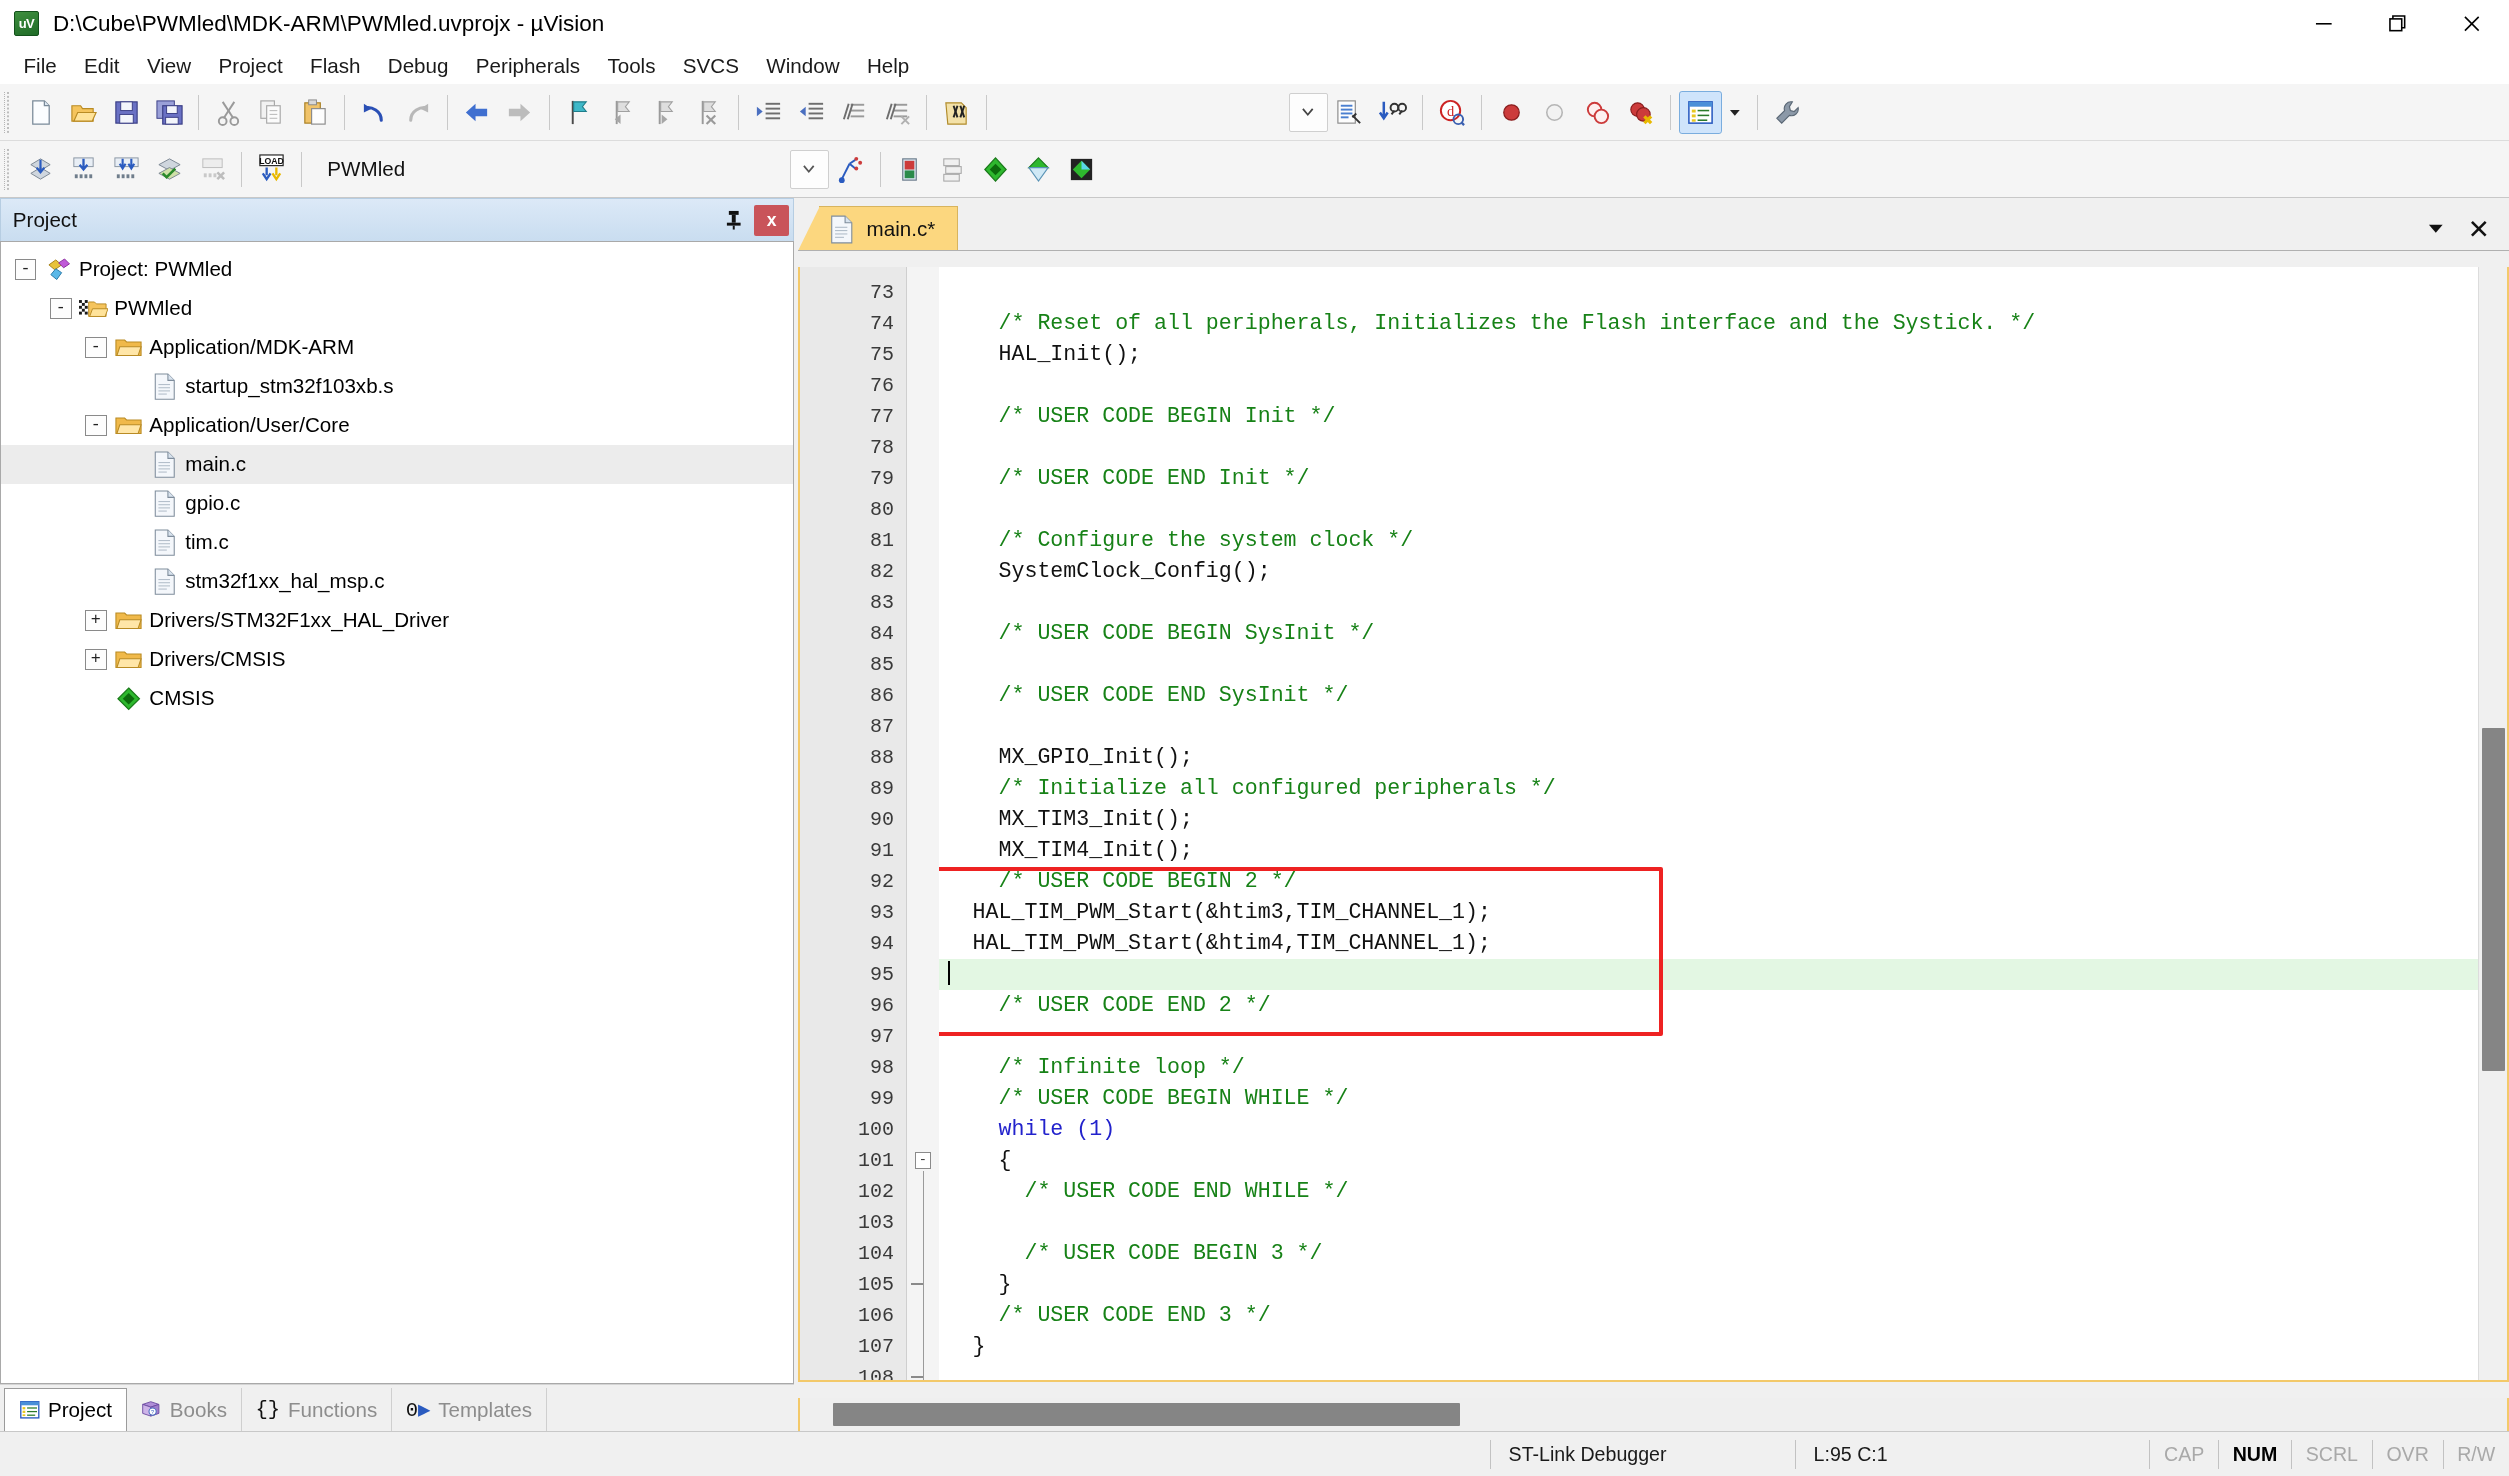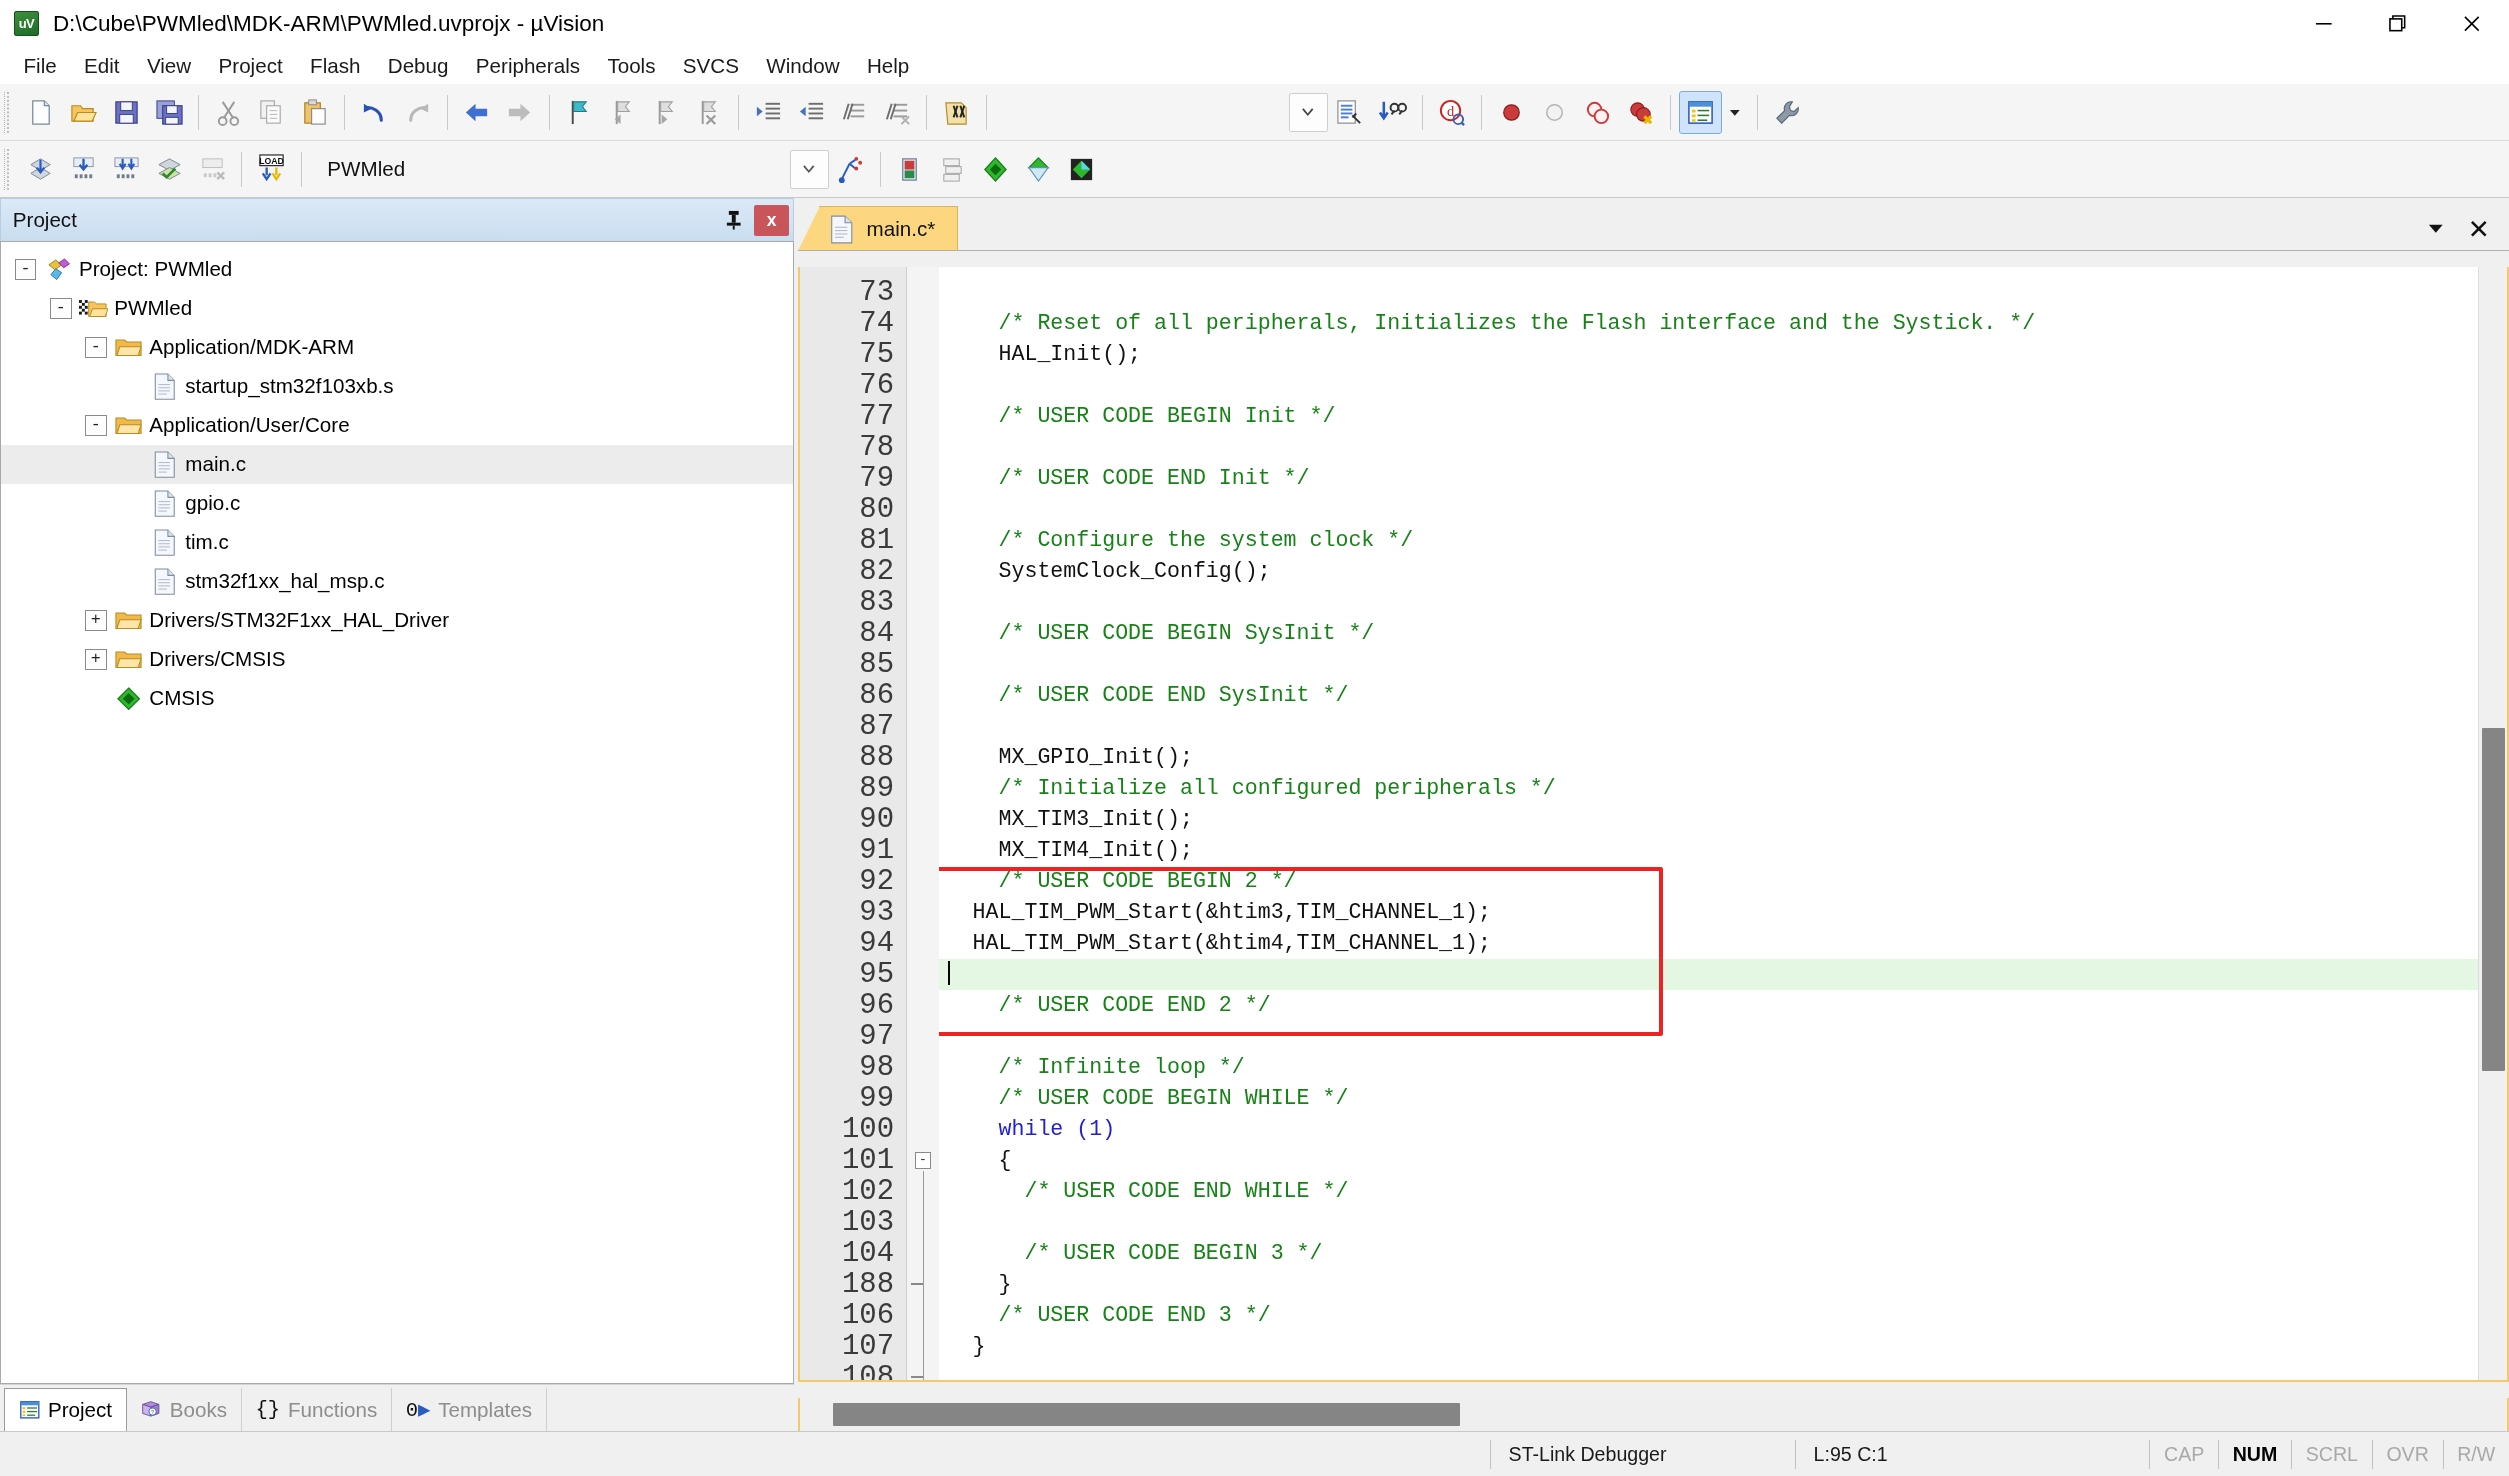--- a/index.html
+++ b/index.html
@@ -148,21 +148,21 @@
   .tsbtn { width: 33px; height: 33px; display: flex; align-items: center; justify-content: center; }
   .tabstrip-line { position:absolute; left:0; right:0; bottom:0; height:1px; background:#b0b0b0; }
 
   .code-area {
     flex: 1 1 auto; display: flex; min-height: 0; position: relative;
     border: 2.9px solid #f3c96a; border-top: none; background: #fff;
   }
   .code-scroll { flex: 1 1 auto; display: flex; min-width: 0; position: relative; overflow: hidden; }
   .gutter {
     width: 106px; flex: 0 0 106px; background: #e9e9e9; text-align: right;
-    font-family: "Liberation Mono", monospace; font-size: 29px; color: #3a3a3a;
+    font-family: "Liberation Mono", monospace; font-size: 20px; color: #3a3a3a;
     padding-top: 9.8px; position: relative;
   }
   .gutter .gline { height: 31px; line-height: 31px; padding-right: 11.8px; }
   .foldcol {
     width: 33px; flex: 0 0 33px; background: #f4f4f4; padding-top: 9.8px;
     border-left: 1px solid #cfcfcf; position: relative;
   }
   .foldcol .fline { height: 31px; display: flex; align-items: center; justify-content: center; position: relative; }
   .fold-box {
     width: 16.7px; height: 16.7px; border: 1px solid #8a8a8a; background: #fff;
@@ -961,21 +961,21 @@
               <div class="gline">95</div>
               <div class="gline">96</div>
               <div class="gline">97</div>
               <div class="gline">98</div>
               <div class="gline">99</div>
               <div class="gline">100</div>
               <div class="gline">101</div>
               <div class="gline">102</div>
               <div class="gline">103</div>
               <div class="gline">104</div>
-              <div class="gline">188</div>
+              <div class="gline">105</div>
               <div class="gline">106</div>
               <div class="gline">107</div>
               <div class="gline">108</div>
               <div class="gline">109</div>
             </div>
           <div class="foldcol" id="foldcol">
               <div class="fline"></div>
               <div class="fline"></div>
               <div class="fline"></div>
               <div class="fline"></div>

